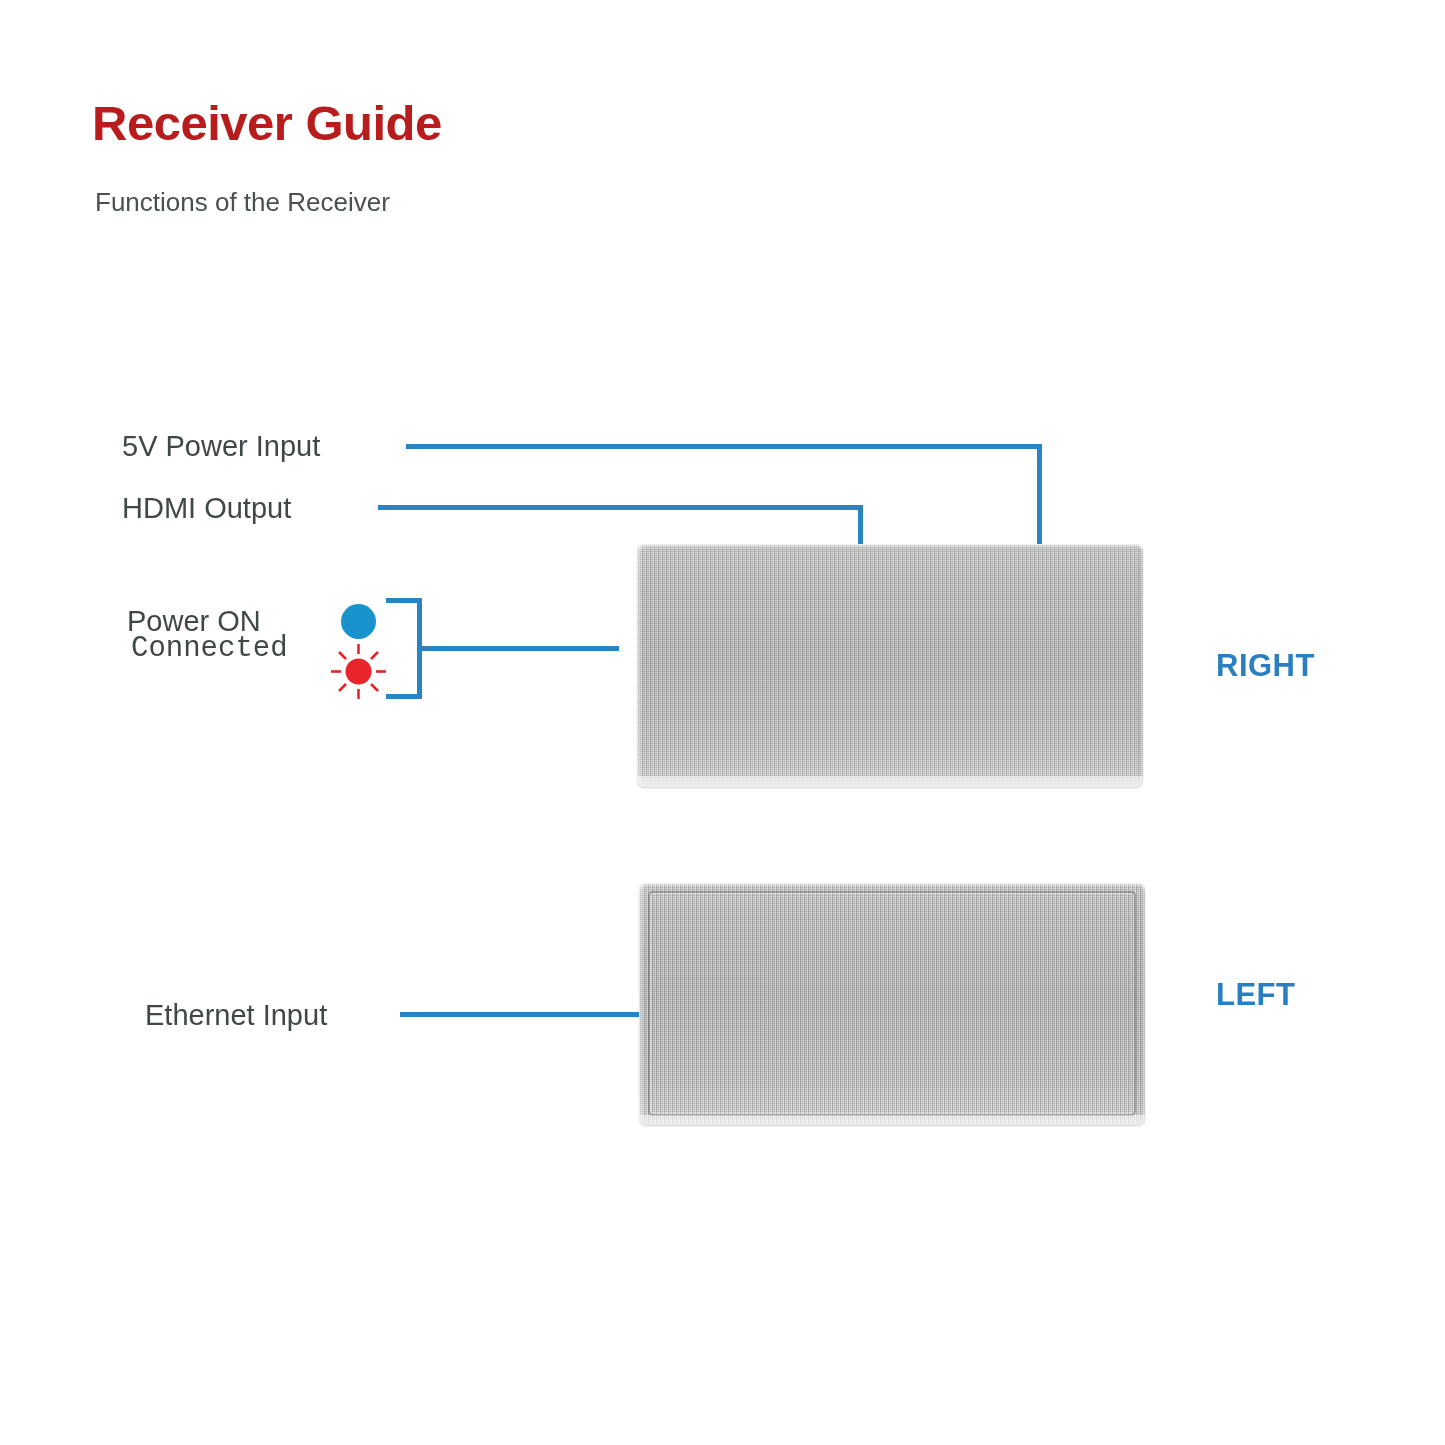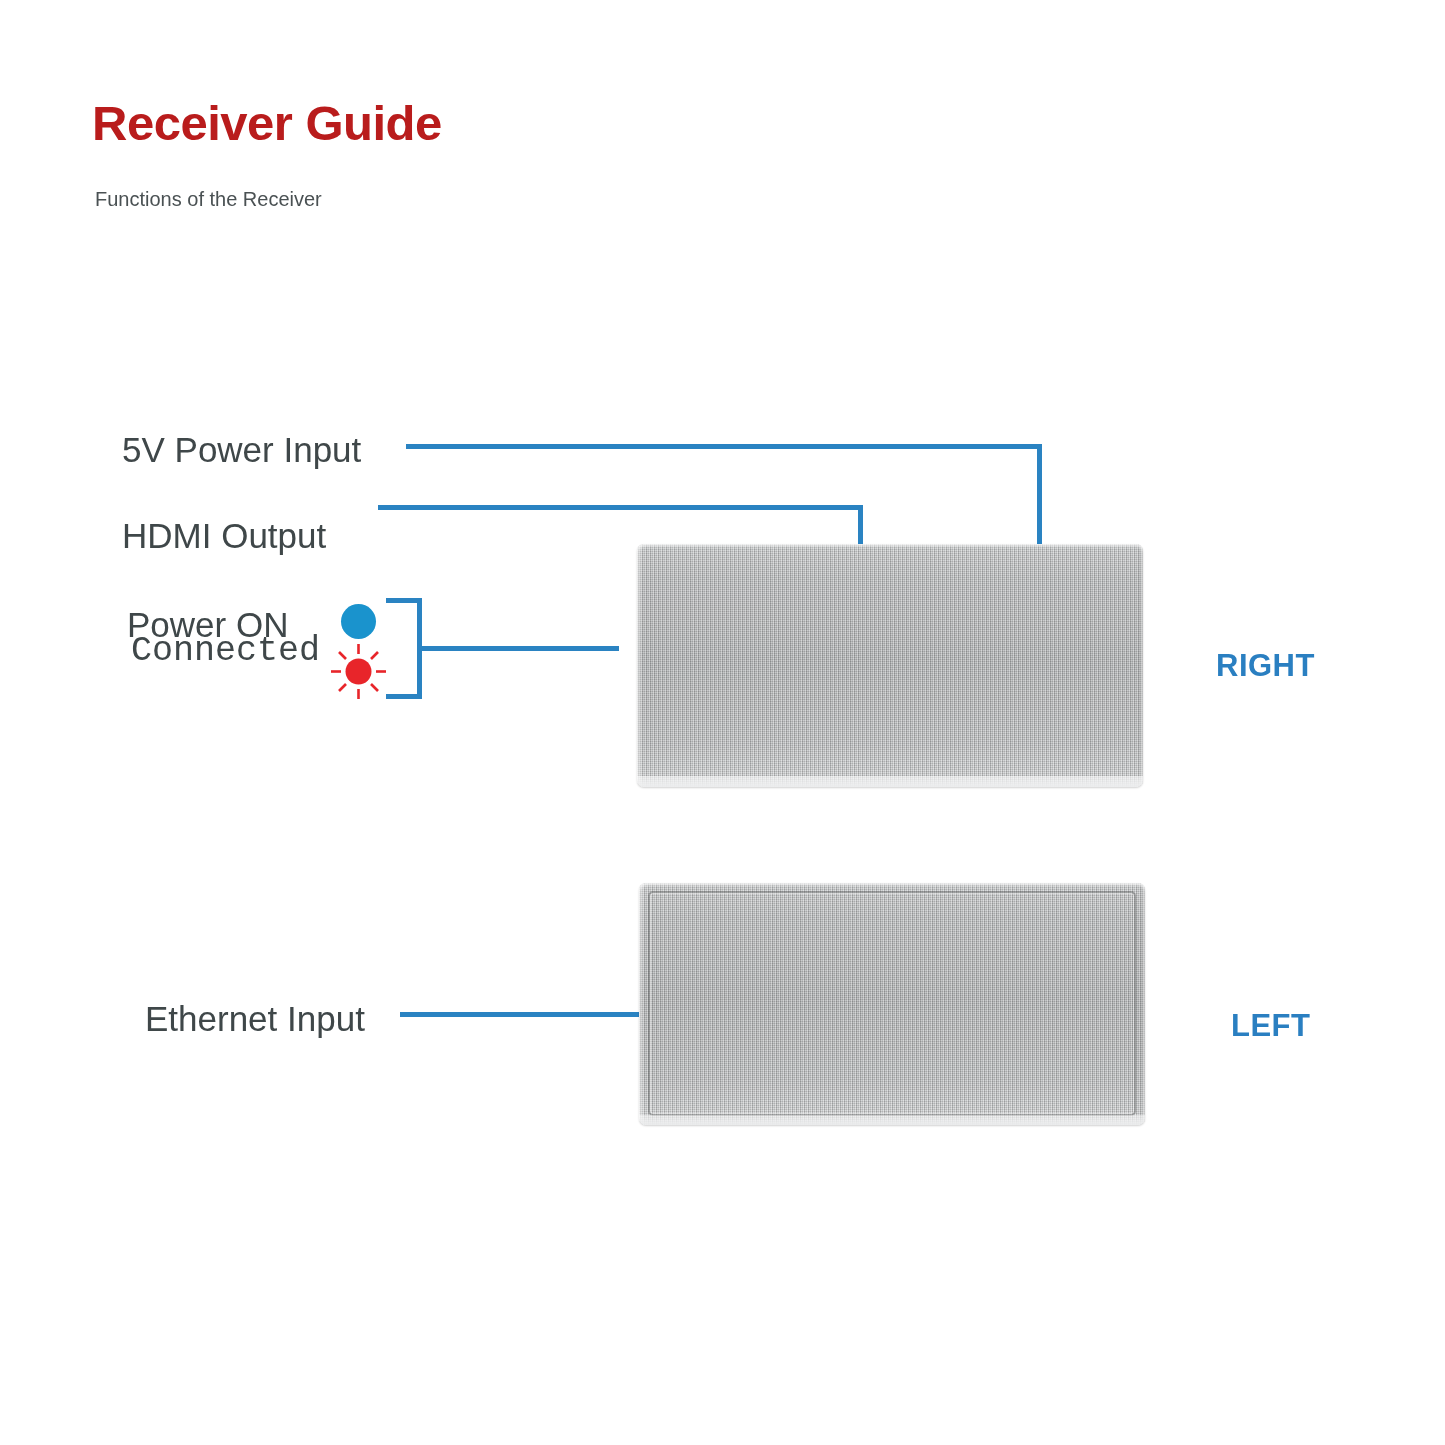--- a/index.html
+++ b/index.html
@@ -9,39 +9,39 @@
     -webkit-font-smoothing:antialiased;
   }
   .abs{position:absolute;}
 
   
   #page-title{
     left:92px;top:99px;font-size:49px;font-weight:bold;color:#b91c1c;
     letter-spacing:-0.5px;line-height:1;
   }
   #page-subtitle{
-    left:95px;top:189px;font-size:20px;font-weight:400;color:#4a5153;line-height:1;
+    left:95px;top:189px;font-size:26px;font-weight:400;color:#4a5153;line-height:1;
   }
 
   
   .callout-label{
-    font-size:35px;color:#3f4749;font-weight:400;line-height:1;white-space:nowrap;
+    font-size:29px;color:#3f4749;font-weight:400;line-height:1;white-space:nowrap;
   }
   #label-power-input{left:122px;top:432px;}
-  #label-hdmi-output{left:122px;top:494px;margin-top:24px;}
+  #label-hdmi-output{left:122px;top:494px;}
   #label-power-on{left:127px;top:607px;}
   #label-connected{left:131px;top:634px;font-family:Liberation Mono, monospace;}
   #label-ethernet-input{left:124px;top:1001px;margin-left:21px;}
 
   
   .side-label{
     font-size:31px;font-weight:bold;color:#2a7fc1;letter-spacing:0.5px;line-height:1;
   }
   #label-right{left:1216px;top:650px;}
-  #label-left{left:1216px;top:1010px;margin-left:15px;}
+  #label-left{left:1216px;top:979px;}
 
   
   .leader{background:#2a83c2;}
   
   #leader-power-h{left:406px;top:444px;width:636px;height:5px;}
   #leader-power-v{left:1037px;top:444px;width:5px;height:125px;}
   
   #leader-hdmi-h{left:378px;top:505px;width:485px;height:5px;}
   #leader-hdmi-v{left:858px;top:505px;width:5px;height:107px;}
   

